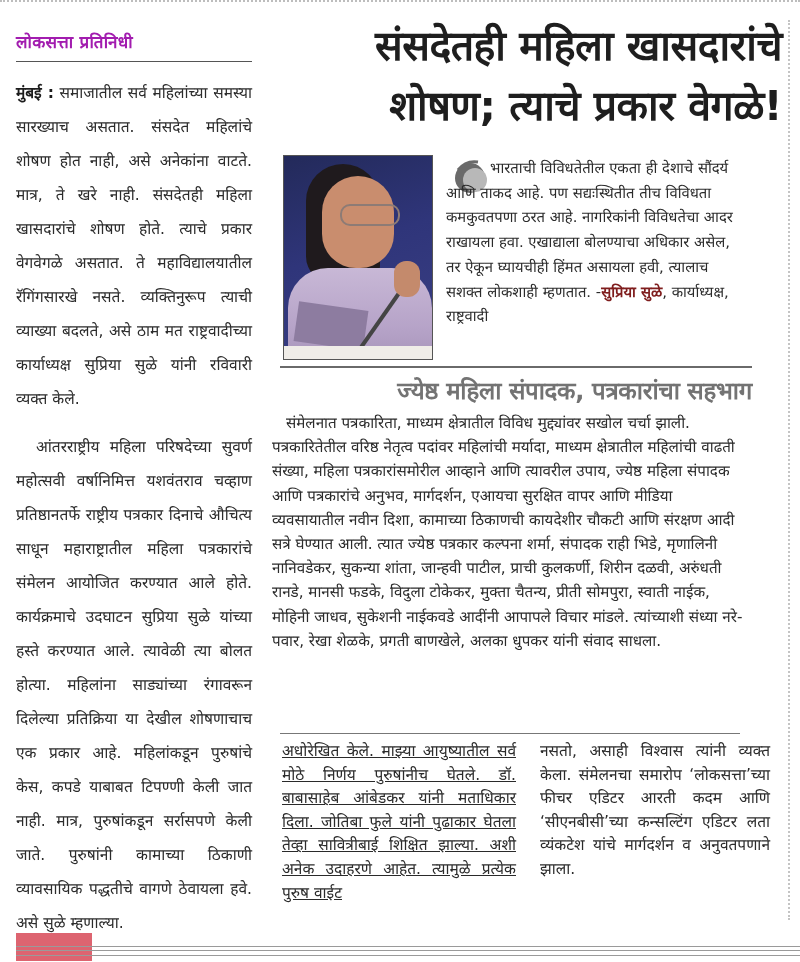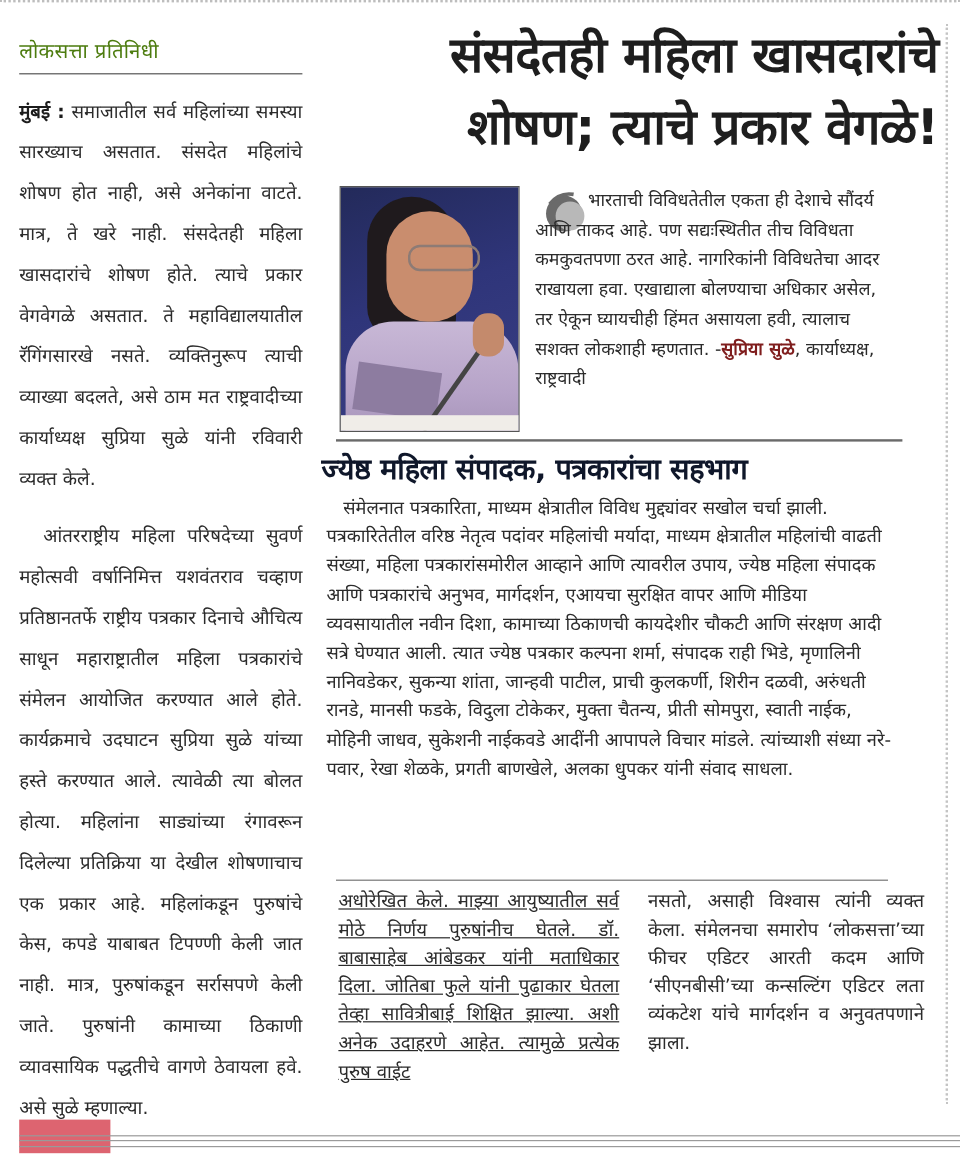--- a/index.html
+++ b/index.html
@@ -6,21 +6,21 @@
     html, body { width: 800px; height: 962px; background: #ffffff; overflow: hidden; }
     body { position: relative; font-family: "DejaVu Sans", sans-serif; color: #2a2a2a; }
 
     .top-dots { position: absolute; left: 0; top: 0; width: 800px; height: 3px;
       border-top: 2px dotted #bdbdbd; }
     .right-dots { position: absolute; left: 788px; top: 20px; width: 1px; height: 900px;
       border-left: 2px dotted #c4c4c4; }
 
     
     .left-col { position: absolute; left: 16px; top: 30px; width: 236px; }
-    .byline { font-size: 17px; font-weight: normal; color: #4d7c0f; padding-bottom: 8px;
+    .byline { font-size: 17px; font-weight: bold; color: #a21caf; padding-bottom: 8px;
       border-bottom: 1.5px solid #555; letter-spacing: 0.2px; }
     .body-text { font-size: 15.5px; line-height: 34px; text-align: justify; color: #2b2b2b; }
     .left-col .body-text { margin-top: 14px; }
     .left-col .para2 { text-indent: 20px; }
     .dateline { font-weight: bold; color: #1c1c1c; }
 
     
     .headline { position: absolute; left: 282px; top: 16px; width: 500px; text-align: right;
       font-size: 41px; line-height: 60px; font-weight: bold; color: #1e1e1e; letter-spacing: -0.5px; }
 
@@ -42,22 +42,22 @@
     .photo .podium { position: absolute; left: 0; top: 190px; width: 150px; height: 16px; background: #f0ede8; }
 
     .quote-icon { position: absolute; left: 452px; top: 158px; width: 38px; height: 38px; }
     .quote-text { position: absolute; left: 446px; top: 156px; width: 296px; font-size: 14.8px; line-height: 24.7px; color: #2b2b2b; }
     .quote-text .indent { display: inline-block; width: 44px; height: 1px; }
     .quote-author { color: #7f1d1d; font-weight: bold; }
 
     .sep-line-1 { position: absolute; left: 280px; top: 366px; width: 472px; height: 0; border-top: 2px solid #6a6a6a; }
 
     
-    .subhead { position: absolute; left: 268px; top: 375px; width: 472px; text-align: left;
-      font-size: 24px; line-height: 32px; color: #0f172a; letter-spacing: -0.3px; }
+    .subhead { position: absolute; left: 280px; top: 375px; width: 472px; text-align: right;
+      font-size: 24px; line-height: 32px; color: #737373; letter-spacing: -0.3px; }
     .sec2 { position: absolute; left: 272px; top: 411px; width: 474px; font-size: 15.2px; line-height: 24.2px; color: #2b2b2b; }
     .sec2 .indent { display: inline-block; width: 14px; height: 1px; }
 
     .sep-line-2 { position: absolute; left: 280px; top: 733px; width: 460px; height: 0; border-top: 1.5px solid #777; }
 
     .col3 { position: absolute; left: 282px; top: 740px; width: 234px; text-decoration: underline; }
     .col4 { position: absolute; left: 540px; top: 740px; width: 230px; }
     .col3 .body-text, .col4 .body-text { font-size: 15.5px; line-height: 23.6px; }
 
     

